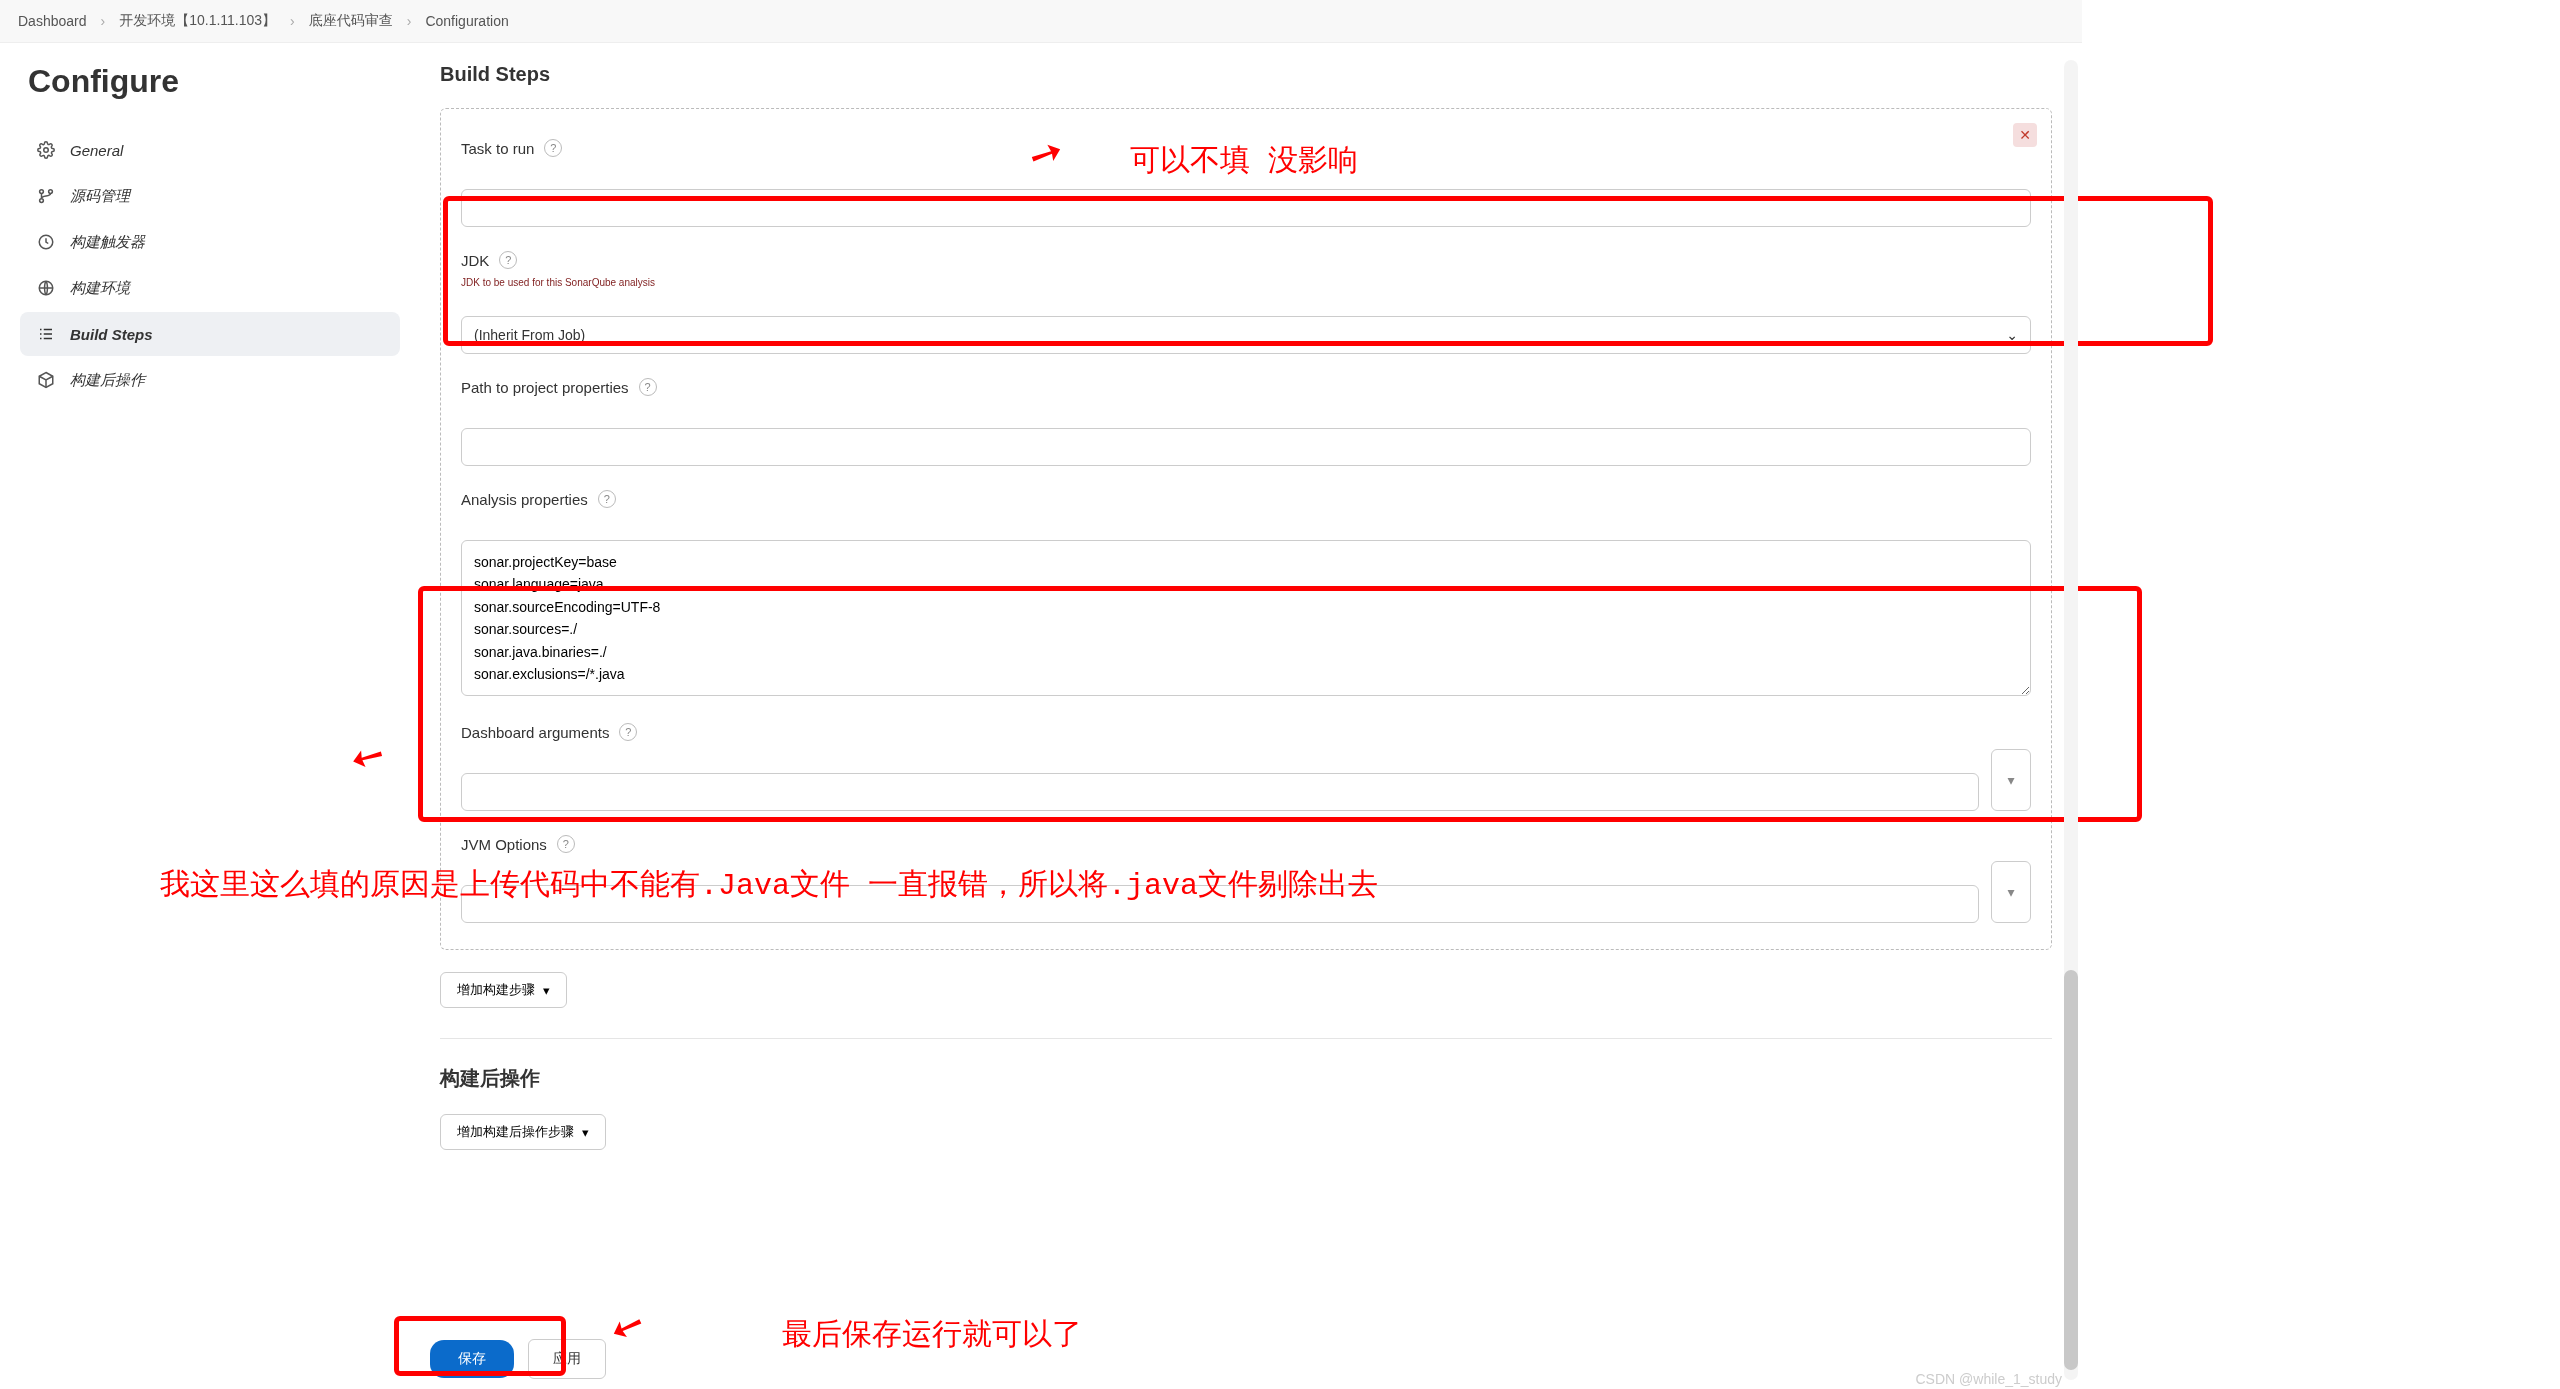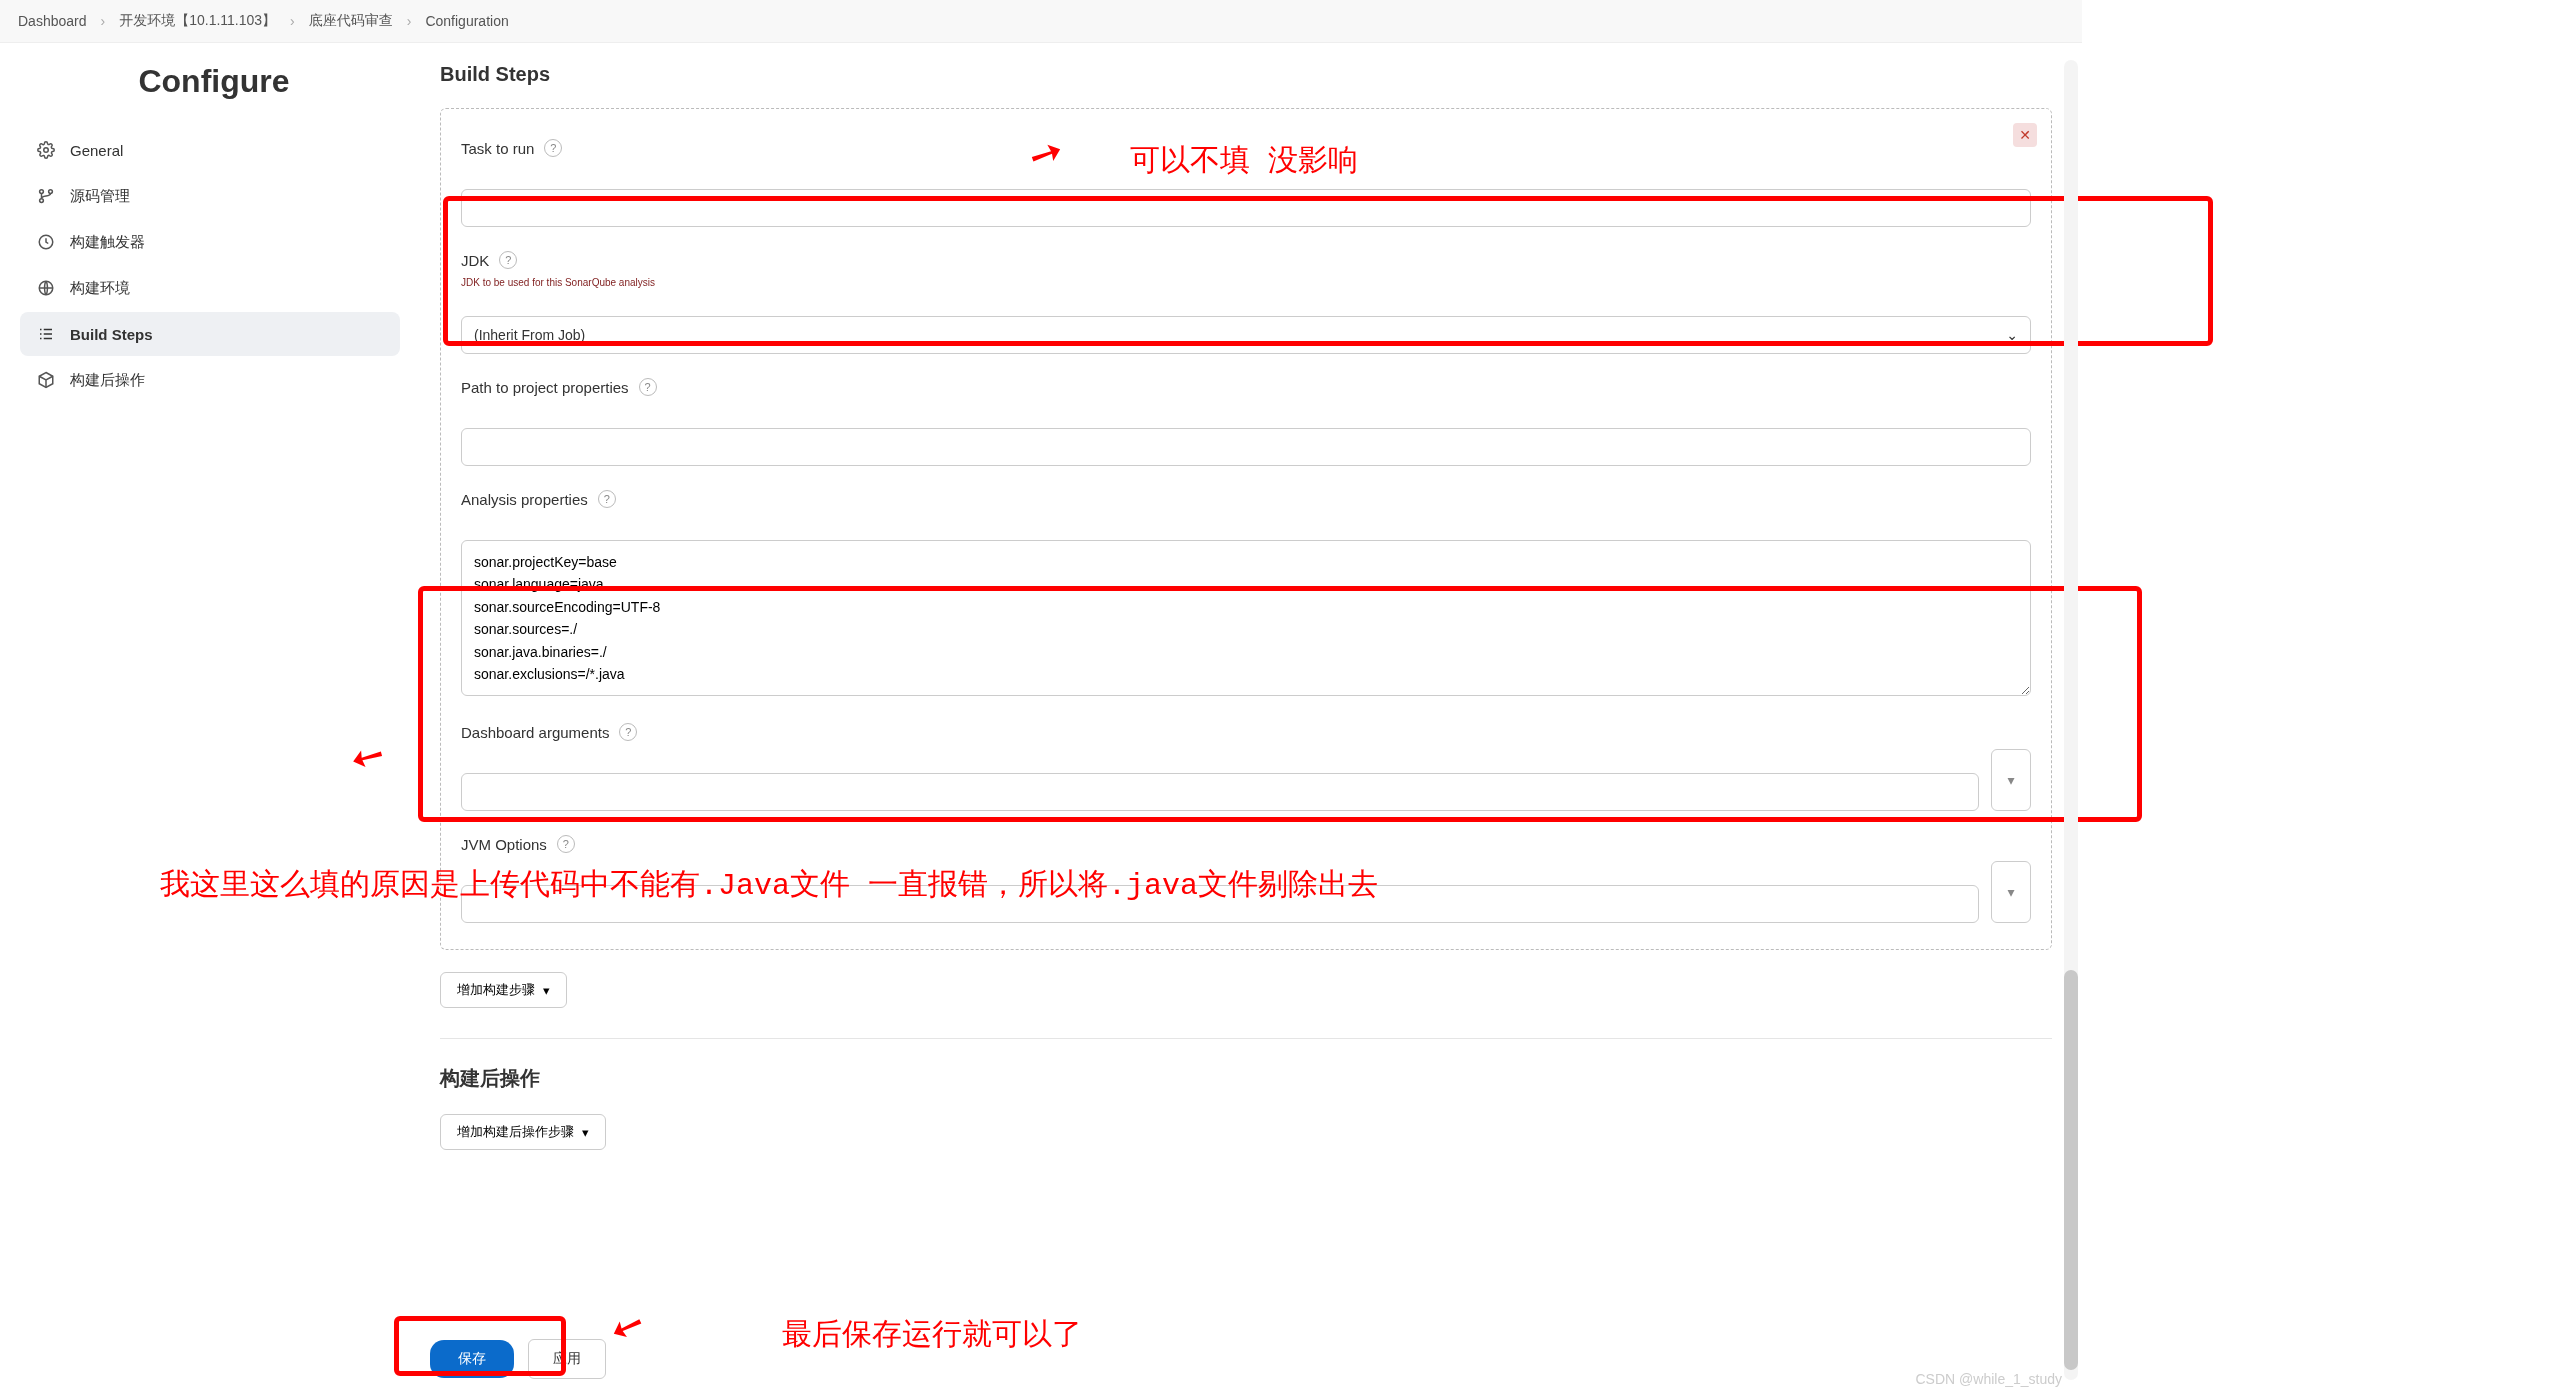--- a/index.html
+++ b/index.html
@@ -3,23 +3,23 @@
 <meta charset="utf-8">
 <style>
 * { box-sizing: border-box; margin: 0; padding: 0; }
 body { font-family: -apple-system, BlinkMacSystemFont, "Segoe UI", Arial, sans-serif; font-size: 14px; color: #333; background: #fff; }
 .wrapper { width: 2082px; height: 1389px; position: relative; transform-origin: top left; }
 .breadcrumb-bar { background: #f8f8f8; padding: 12px 18px; border-bottom: 1px solid #eee; display: flex; align-items: center; gap: 14px; font-size: 14px; }
 .breadcrumb-bar a { color: #555; text-decoration: none; }
 .breadcrumb-bar .sep { color: #aaa; }
 .page-body { display: flex; padding: 20px 0 0 20px; }
 .sidebar { width: 390px; padding-right: 10px; }
-.page-title { font-size: 32px; font-weight: 700; margin-bottom: 28px; padding-left: 8px; text-align: center; }
+.page-title { font-size: 32px; font-weight: 700; margin-bottom: 28px; padding-left: 8px; }
 .nav { display: flex; flex-direction: column; gap: 2px; }
-.nav-item { display: flex; align-items: center; gap: 14px; padding: 12px 16px; border-radius: 8px; color: #333; cursor: pointer; font-size: 15px; }
+.nav-item { display: flex; align-items: center; gap: 14px; padding: 12px 16px; border-radius: 8px; color: #333; cursor: pointer; font-size: 15px; font-style: italic; }
 .nav-item.active { background: #eef0f3; font-weight: 700; }
 .nav-icon { width: 20px; height: 20px; display: inline-flex; align-items: center; justify-content: center; }
 .main { flex: 1; padding: 0 30px 40px 30px; max-width: 1720px; }
 .section-title { font-size: 20px; font-weight: 700; margin-bottom: 22px; }
 .build-step-box { border: 1px dashed #bbb; border-radius: 6px; padding: 30px 20px 20px 20px; position: relative; margin-bottom: 22px; }
 .close-step { position: absolute; top: 14px; right: 14px; width: 24px; height: 24px; background: #f5dede; color: #c0392b; border-radius: 4px; display: flex; align-items: center; justify-content: center; font-size: 14px; cursor: pointer; }
 .field { margin-bottom: 24px; }
 .label-row { display: flex; align-items: center; gap: 10px; margin-bottom: 8px; font-size: 15px; }
 .help-icon { width: 18px; height: 18px; border: 1px solid #bbb; border-radius: 50%; display: inline-flex; align-items: center; justify-content: center; font-size: 11px; color: #888; cursor: pointer; }
 .hint { color: #7f1d1d; font-size: 10px; margin-bottom: 28px; }

